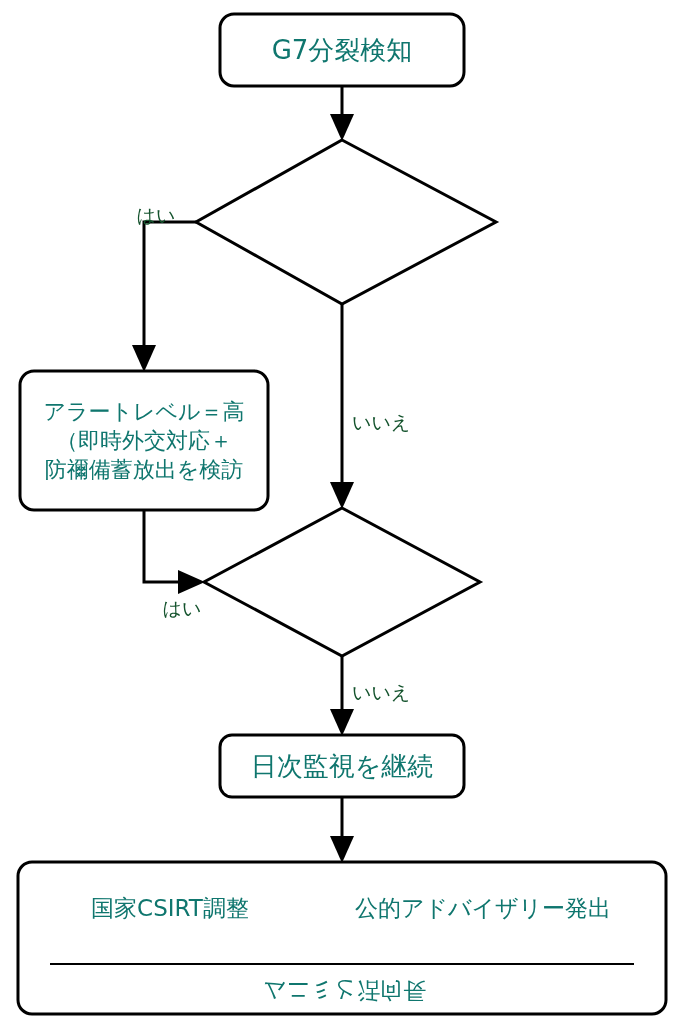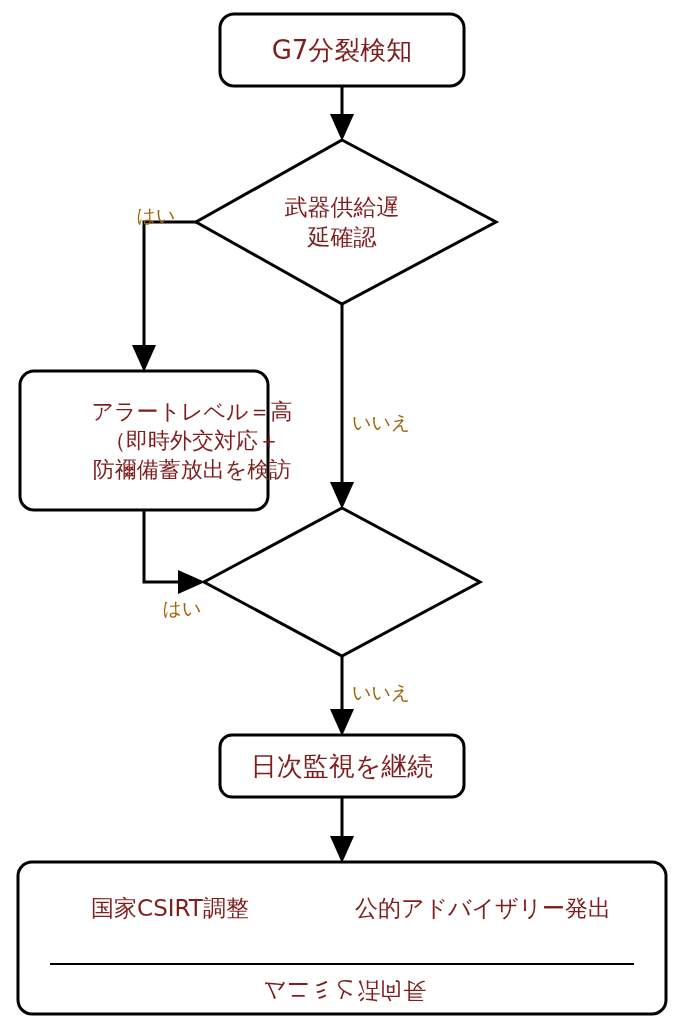--- a/index.html
+++ b/index.html
@@ -38,28 +38,28 @@
     stroke: #000000;
     stroke-width: 2;
   }
   .node-label {
     position: absolute;
     display: flex;
     align-items: center;
     justify-content: center;
     flex-direction: column;
     text-align: center;
-    color: #7f1d1d;
+    color: #0f766e;
     line-height: 1.32;
     white-space: pre;
     pointer-events: none;
   }
   .edge-label {
     position: absolute;
-    color: #a16207;
+    color: #14532d;
     font-size: 19px;
     white-space: pre;
     text-align: center;
   }
   .f26 { font-size: 26px; }
   .f23 { font-size: 23px; }
   .f22 { font-size: 22px; }
   .flip { transform: scaleY(-1); }
 </style>
 </head>
@@ -95,24 +95,22 @@
 
     <path class="edge" d="M144,510 L144,582 L196,582" marker-end="url(#arrow)"></path>
 
     <path class="edge" d="M342,656 L342,727" marker-end="url(#arrow)"></path>
 
     <path class="edge" d="M342,797 L342,854" marker-end="url(#arrow)"></path>
   </svg>
 
   <div class="node-label f26" style="left:220px; top:14px; width:244px; height:72px;">G7分裂検知</div>
 
-  <div class="node-label f23" style="left:236px; top:180px; width:212px; height:84px;">武器供給遅
-延確認</div>
 
-  <div class="node-label f22" style="left:20px; top:371px; width:248px; height:139px;padding-left:48px;">アラートレベル＝高
+  <div class="node-label f22" style="left:20px; top:371px; width:248px; height:139px;">アラートレベル＝高
 （即時外交対応＋
 防禰備蓄放出を検訪</div>
 
 
   <div class="node-label f23" style="left:40px; top:878px; width:260px; height:60px;">国家CSIRT調整</div>
 
   <div class="node-label f26" style="left:220px; top:735px; width:244px; height:62px;">日次監視を継続</div>
 
   <div class="node-label f23" style="left:328px; top:878px; width:310px; height:60px;">公的アドバイザリー発出</div>
 

